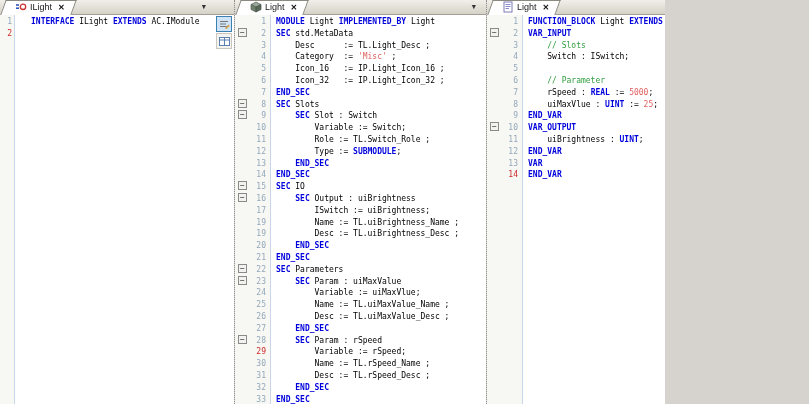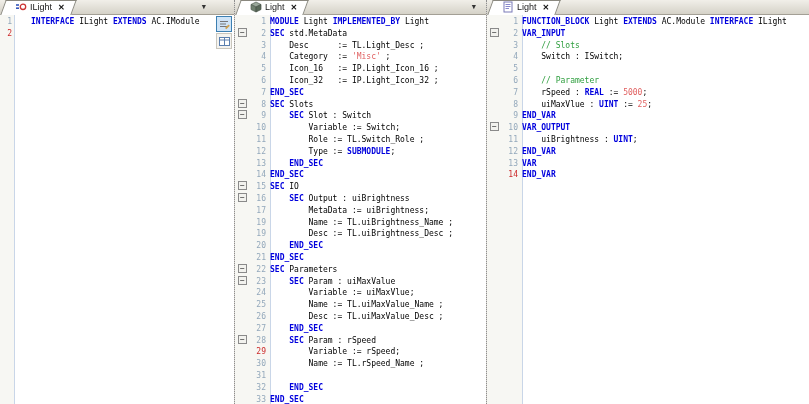--- a/index.html
+++ b/index.html
@@ -1,18 +1,18 @@
 <!DOCTYPE html>
 <html style="--kw: #0000dd; --lit: #e06060; --cmt: #2e9e3e; --lnc: #93a8bb; --lnr: #cc2a2a;"><head>
 <meta charset="utf-8">
 <style>
   * { box-sizing: border-box; margin: 0; padding: 0; }
   html,body { width: 809px; height: 404px; overflow: hidden;
     font-family: "DejaVu Sans Mono", monospace; background: #d6d3ce; }
-  .workspace { display: flex; width: 809px; height: 404px; }
+  .workspace { display: flex; width: 665px; height: 404px; }
 
   .panel { display: flex; flex-direction: column; overflow: hidden; height: 404px; }
   .panel-1 { width: 235px; border-right: 1px dotted #8f8f8f; }
   .panel-2 { width: 252px; border-right: 1px dotted #8f8f8f; }
   .panel-3 { flex: 1; }
 
   .tabbar { height: 15px; flex: none; position: relative;
     background: linear-gradient(#f1efe9, #d5d2c8);
     border-bottom: 1px solid #a39f95; display: flex; align-items: flex-end; }
   .tab { position: relative; height: 14px; display: flex; align-items: center;
@@ -39,21 +39,21 @@
   .code { position: relative; padding-top: 1px; }
   .ln { display: flex; height: 11.8px; line-height: 11.8px; font-size: 8px; white-space: pre; }
   .fold { width: 16px; flex: none; padding-left: 3px; }
   .foldbox { display: inline-block; width: 9px; height: 9px; line-height: 7px; text-align: center;
     border: 1px solid #8a8a8a; background: #f2f2ee; font-size: 8px; color: #333;
     vertical-align: 1px; cursor: pointer; }
   .lnum { flex: none; text-align: right; color: var(--lnc); }
   .panel-1 .lnum { width: 12px; }
   .panel-2 .lnum, .panel-3 .lnum { width: 19px; padding-right: 4px; }
   .lnum.red { color: var(--lnr); }
-  .txt { padding-left: 0; color: #000; }
+  .txt { padding-left: 6px; color: #000; }
   .panel-1 .txt { padding-left: 19px; }
   .tok-kw { color: var(--kw); font-weight: bold; }
   .tok-lit { color: var(--lit); }
   .tok-cmt { color: var(--cmt); }
 
   .minibar { position: absolute; top: 1px; right: 2px; display: flex; flex-direction: column;
     gap: 1px; z-index: 3; }
   .minibtn { width: 16px; height: 16px; border: 1px solid #c9c6bd; background: #f4f3ef;
     display: flex; align-items: center; justify-content: center; cursor: pointer; padding: 0; }
   .minibtn.sel { border-color: #3c7fb1; background: #cfe4f7; }
@@ -133,35 +133,35 @@
           <div class="ln"><span class="fold"></span><span class="lnum">7</span><span class="txt"><span class="tok-kw">END_SEC</span></span></div>
           <div class="ln"><span class="fold"><span class="foldbox">−</span></span><span class="lnum">8</span><span class="txt"><span class="tok-kw">SEC</span> Slots</span></div>
           <div class="ln"><span class="fold"><span class="foldbox">−</span></span><span class="lnum">9</span><span class="txt">    <span class="tok-kw">SEC</span> Slot : Switch</span></div>
           <div class="ln"><span class="fold"></span><span class="lnum">10</span><span class="txt">        Variable := Switch;</span></div>
           <div class="ln"><span class="fold"></span><span class="lnum">11</span><span class="txt">        Role := TL.Switch_Role ;</span></div>
           <div class="ln"><span class="fold"></span><span class="lnum">12</span><span class="txt">        Type := <span class="tok-kw">SUBMODULE</span>;</span></div>
           <div class="ln"><span class="fold"></span><span class="lnum">13</span><span class="txt">    <span class="tok-kw">END_SEC</span></span></div>
           <div class="ln"><span class="fold"></span><span class="lnum">14</span><span class="txt"><span class="tok-kw">END_SEC</span></span></div>
           <div class="ln"><span class="fold"><span class="foldbox">−</span></span><span class="lnum">15</span><span class="txt"><span class="tok-kw">SEC</span> IO</span></div>
           <div class="ln"><span class="fold"><span class="foldbox">−</span></span><span class="lnum">16</span><span class="txt">    <span class="tok-kw">SEC</span> Output : uiBrightness</span></div>
-          <div class="ln"><span class="fold"></span><span class="lnum">17</span><span class="txt">        MetaData := uiBrightness;</span></div>
+          <div class="ln"><span class="fold"></span><span class="lnum">17</span><span class="txt">        ISwitch := uiBrightness;</span></div>
           <div class="ln"><span class="fold"></span><span class="lnum">19</span><span class="txt">        Name := TL.uiBrightness_Name ;</span></div>
           <div class="ln"><span class="fold"></span><span class="lnum">19</span><span class="txt">        Desc := TL.uiBrightness_Desc ;</span></div>
           <div class="ln"><span class="fold"></span><span class="lnum">20</span><span class="txt">    <span class="tok-kw">END_SEC</span></span></div>
           <div class="ln"><span class="fold"></span><span class="lnum">21</span><span class="txt"><span class="tok-kw">END_SEC</span></span></div>
           <div class="ln"><span class="fold"><span class="foldbox">−</span></span><span class="lnum">22</span><span class="txt"><span class="tok-kw">SEC</span> Parameters</span></div>
           <div class="ln"><span class="fold"><span class="foldbox">−</span></span><span class="lnum">23</span><span class="txt">    <span class="tok-kw">SEC</span> Param : uiMaxValue</span></div>
           <div class="ln"><span class="fold"></span><span class="lnum">24</span><span class="txt">        Variable := uiMaxVlue;</span></div>
           <div class="ln"><span class="fold"></span><span class="lnum">25</span><span class="txt">        Name := TL.uiMaxValue_Name ;</span></div>
           <div class="ln"><span class="fold"></span><span class="lnum">26</span><span class="txt">        Desc := TL.uiMaxValue_Desc ;</span></div>
           <div class="ln"><span class="fold"></span><span class="lnum">27</span><span class="txt">    <span class="tok-kw">END_SEC</span></span></div>
           <div class="ln"><span class="fold"><span class="foldbox">−</span></span><span class="lnum">28</span><span class="txt">    <span class="tok-kw">SEC</span> Param : rSpeed</span></div>
           <div class="ln"><span class="fold"></span><span class="lnum red">29</span><span class="txt">        Variable := rSpeed;</span></div>
           <div class="ln"><span class="fold"></span><span class="lnum">30</span><span class="txt">        Name := TL.rSpeed_Name ;</span></div>
-          <div class="ln"><span class="fold"></span><span class="lnum">31</span></div>
+          <div class="ln"><span class="fold"></span><span class="lnum">31</span><span class="txt">        Desc := TL.rSpeed_Desc ;</span></div>
           <div class="ln"><span class="fold"></span><span class="lnum">32</span><span class="txt">    <span class="tok-kw">END_SEC</span></span></div>
           <div class="ln"><span class="fold"></span><span class="lnum">33</span><span class="txt"><span class="tok-kw">END_SEC</span></span></div>
         </div>
     </div>
   </div>
 
   <div class="panel panel-3">
     <div class="tabbar">
       <div class="tab">
         <span class="tabicon">

